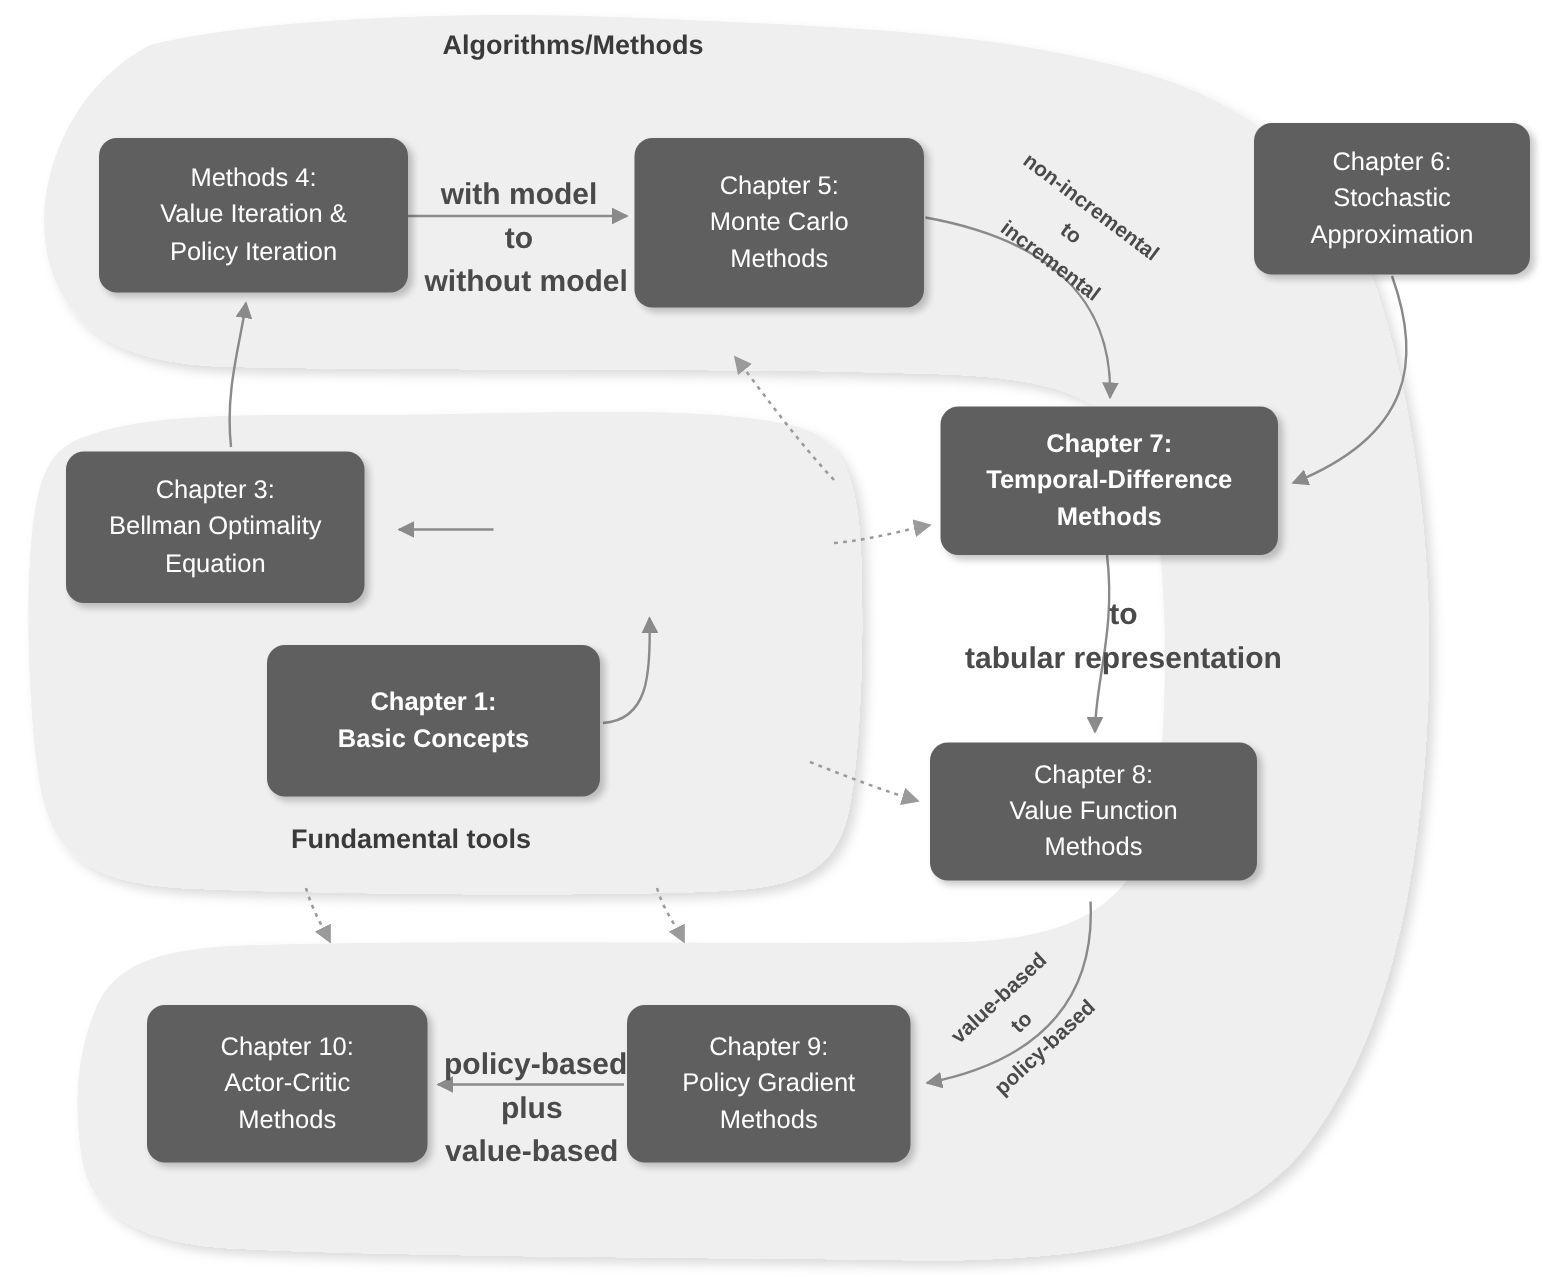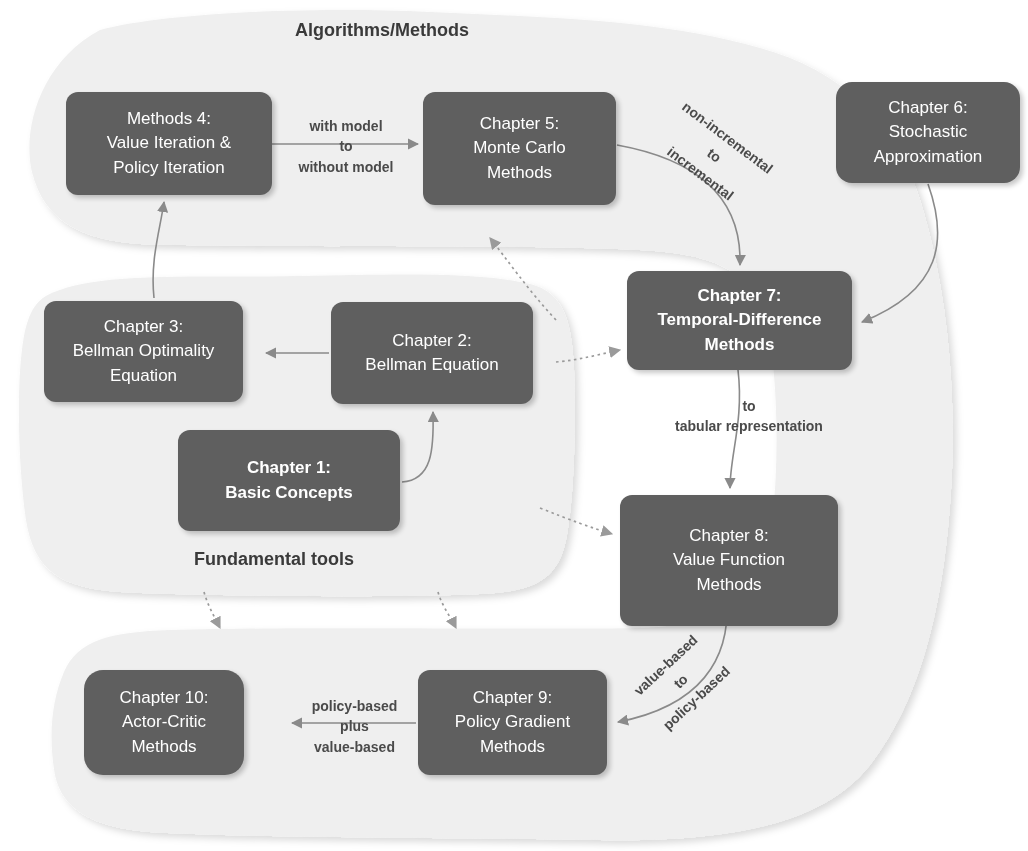--- a/index.html
+++ b/index.html
@@ -44,21 +44,21 @@
     position: absolute;
     font-weight: bold;
     font-size: 18px;
     color: #3a3a3a;
     z-index: 4;
     white-space: nowrap;
   }
   .edge-label {
     position: absolute;
     font-weight: bold;
-    font-size: 14px;
+    font-size: 20px;
     color: #4a4a4a;
     text-align: center;
     line-height: 1.45;
     z-index: 6;
     white-space: nowrap;
   }
   .edge-label.rot {
     font-size: 14px;
     line-height: 1.6;
   }
@@ -154,61 +154,57 @@
     <span class="ln">Value Iteration &amp;</span>
     <span class="ln">Policy Iteration</span>
   </div>
 
   <div class="node" style="left:423px; top:92px; width:193px; height:113px;">
     <span class="ln">Chapter 5:</span>
     <span class="ln">Monte Carlo</span>
     <span class="ln">Methods</span>
   </div>
 
-  <div class="node" style="left:836px; top:82px; width:184px; height:101px;border-radius:16px;">
+  <div class="node" style="left:836px; top:82px; width:184px; height:101px;">
     <span class="ln">Chapter 6:</span>
     <span class="ln">Stochastic</span>
     <span class="ln">Approximation</span>
   </div>
 
   <div class="node" style="left:627px; top:271px; width:225px; height:99px;font-weight:bold;">
     <span class="ln">Chapter 7:</span>
     <span class="ln">Temporal-Difference</span>
     <span class="ln">Methods</span>
   </div>
 
   <div class="node" style="left:44px; top:301px; width:199px; height:101px;">
     <span class="ln">Chapter 3:</span>
     <span class="ln">Bellman Optimality</span>
     <span class="ln">Equation</span>
   </div>
 
-  <div class="node" style="left:331px; top:302px; width:202px; height:102px;">
-    <span class="ln">Chapter 2:</span>
-    <span class="ln">Bellman Equation</span>
-  </div>
 
   <div class="node" style="left:178px; top:430px; width:222px; height:101px;font-weight:bold;">
     <span class="ln">Chapter 1:</span>
     <span class="ln">Basic Concepts</span>
   </div>
 
-  <div class="node" style="left:620px; top:495px; width:218px; height:131px;">
+  <div class="node" style="left:620px; top:495px; width:218px; height:92px;">
     <span class="ln">Chapter 8:</span>
     <span class="ln">Value Function</span>
     <span class="ln">Methods</span>
   </div>
 
   <div class="node" style="left:418px; top:670px; width:189px; height:105px;">
     <span class="ln">Chapter 9:</span>
     <span class="ln">Policy Gradient</span>
     <span class="ln">Methods</span>
   </div>
 
-  <div class="node" style="left:84px; top:670px; width:160px; height:105px;border-radius:19px;">
+  <div class="node" style="left:98px; top:670px; width:187px; height:105px;">
     <span class="ln">Chapter 10:</span>
     <span class="ln">Actor-Critic</span>
     <span class="ln">Methods</span>
   </div>
 
   <div class="edge-label" style="left:283px; top:116px; width:126px;">
     <span class="rl">with model</span>
     <span class="rl">to</span>
     <span class="rl">without model</span>
   </div>

